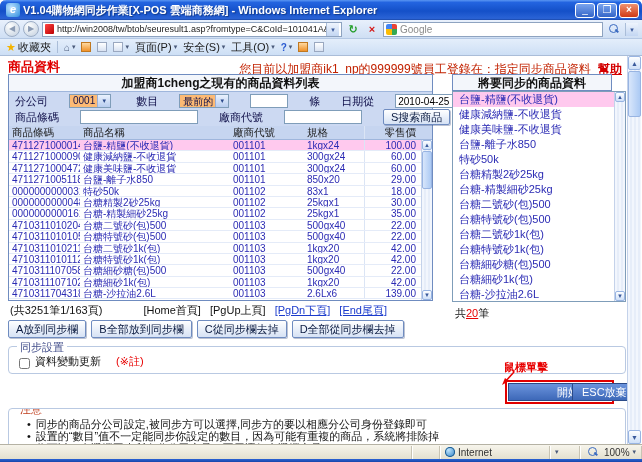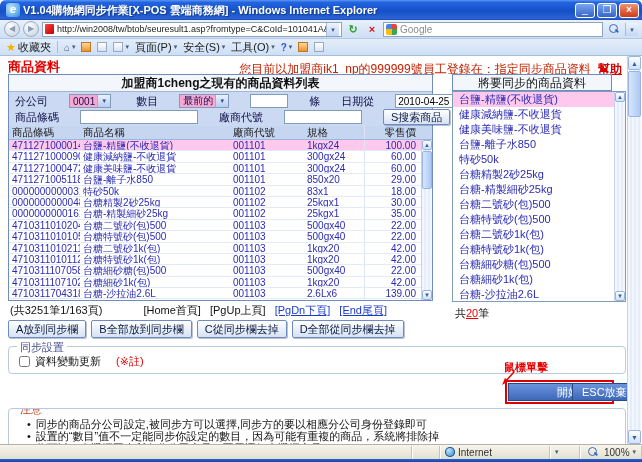--- a/index.html
+++ b/index.html
@@ -66,21 +66,21 @@
   .pagetitle { position:absolute; left:8px; top:2px; font-size:13px; font-weight:bold; color:#e00000; }
   .logininfo { position:absolute; right:20px; top:5px; font-size:12px; color:#c22200; white-space:nowrap; }
   .logininfo a { color:#d40000; font-weight:bold; text-decoration:underline; margin-left:4px; }
 
   .listbox { position:absolute; left:8px; top:18px; width:425px; height:227px; border:1px solid #6f8cc0; }
   .lb-hdr { height:17px; line-height:16px; text-align:center; font-size:12px; font-weight:bold; color:#111;
     background:#f3f6fb; border-bottom:1px solid #9fb6dc; }
   .filters { background:#ccd9f2; height:34px; padding:1px 2px; }
   .frow { display:flex; align-items:center; height:16px; font-size:11px; color:#10104a; gap:21px; white-space:nowrap; }
   .flabel { margin-left:4px; }
-  .selbox { display:inline-flex; align-items:center; height:14px; background:#f9a8d4; border:1px solid #7f9db9; font-size:10px; padding-left:3px; }
+  .selbox { display:inline-flex; height:14px; background:#fdba74; border:1px solid #7f9db9; font-size:10px; padding-left:3px; }
   .selarr { width:13px; height:12px; margin-left:2px; background:linear-gradient(#e9f1fd,#b8cdf0); border-left:1px solid #9ab0d8;
     color:#2c4a8c; font-size:7px; text-align:center; line-height:12px; }
   .ti { height:14px; border:1px solid #7f9db9; font-size:10px; padding:0 2px; font-family:"Liberation Sans","DejaVu Sans",sans-serif; }
   .xpbtn { height:16px; font-size:11px; padding:0 7px; background:linear-gradient(#ffffff,#d6e2f5);
     border:1px solid #6f8cc0; border-radius:2px; color:#0a1a40; cursor:default; box-shadow:1px 1px 0 rgba(60,80,130,.35);
     font-family:"Liberation Sans","DejaVu Sans",sans-serif; }
   .pushR { margin-left:auto; }
 
   .theader { display:flex; height:14px; line-height:13px; background:#c6d5f0; font-size:10.5px; color:#1a1a1a;
     border-bottom:1px solid #9fb6dc; }
@@ -100,36 +100,36 @@
   .sb-thumb { margin:1px 0; height:38px; background:linear-gradient(90deg,#d8e6fb,#accaf4); border:1px solid #98b4e2; border-radius:2px; flex:none; }
   .sb-fill { flex:1; }
 
   .pagerow { position:absolute; left:10px; top:247px; width:430px; font-size:11px; color:#111; white-space:nowrap; }
   .pagerow .nav { margin-left:38px; }
   .pagerow span.plain { margin-right:6px; }
   .pagerow a { color:#1a3acc; text-decoration:underline; margin-right:6px; }
 
   
   .syncbox-hdr { position:absolute; left:452px; top:18px; width:160px; height:17px; border:1px solid #6f8cc0;
-    background:#f3f6fb; text-align:center; font-size:12px; font-weight:normal; color:#111; line-height:16px; }
+    background:#f3f6fb; text-align:center; font-size:12px; font-weight:bold; color:#111; line-height:16px; }
   .synclistwrap { position:absolute; left:452px; top:35px; width:174px; height:211px; border:1px solid #7f9db9; background:#fff; display:flex; }
   .synclist { flex:1; overflow:hidden; }
   .sitem { height:15px; line-height:15px; font-size:11px; color:#2b2bb4; padding-left:6px; white-space:nowrap; overflow:hidden; }
   .sitem.sel { background:#ffc9ee; }
   .synccount { position:absolute; left:455px; top:250px; font-size:11px; color:#111; }
   .synccount b { color:#e80000; font-weight:normal;text-decoration:underline; }
 
   .actionrow { position:absolute; left:8px; top:264px; display:flex; gap:5px; }
   .actionrow .xpbtn { height:18px; }
 
   .fs { position:absolute; border:1px solid #b9c9e2; border-radius:4px; }
   .fs .lg { position:absolute; top:-7px; left:8px; background:#fff; padding:0 3px; font-size:11px; }
   .fs1 { left:8px; top:290px; width:618px; height:28px; }
   .fs1 .lg { color:#44508c; }
-  .checkrow { position:absolute; left:10px; top:7px; display:flex; align-items:center; gap:5px; font-size:11px; color:#111; }
+  .checkrow { position:absolute; left:10px; top:7px; display:flex; align-items:flex-end; gap:5px; font-size:11px; color:#111; }
   .checkrow input { width:11px; height:11px; }
   .notemark { color:#e80000; margin-left:10px; }
 
   .clickhint { position:absolute; left:504px; top:304px; font-size:11px; font-weight:bold; color:#e80000; }
   .hintarrow { position:absolute; left:498px; top:314px; }
 
   .bluebtn { height:18px; font-size:11px; color:#fff; padding:0 9px; border:1px solid #2a4a88;
     background:linear-gradient(#6b94dd,#3d68b8); cursor:default; font-family:"Liberation Sans","DejaVu Sans",sans-serif; }
   .startbtn { position:absolute; left:508px; top:327px; outline:2px solid #e00000; outline-offset:1px;padding-left:48px; }
   .escbtn { position:absolute; left:572px; top:327px; }

